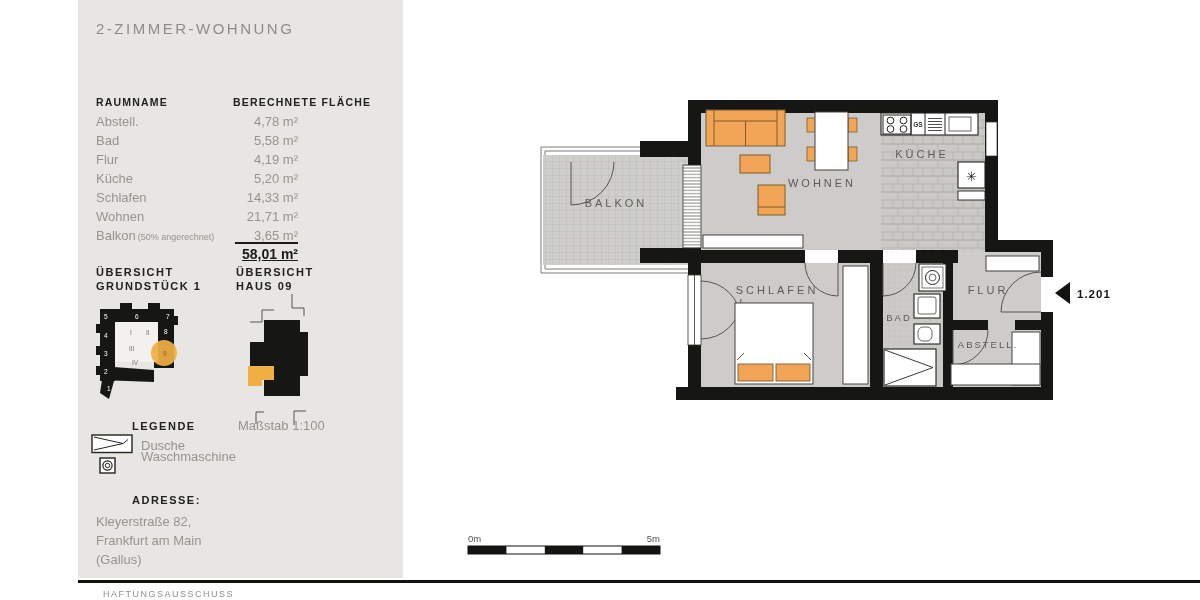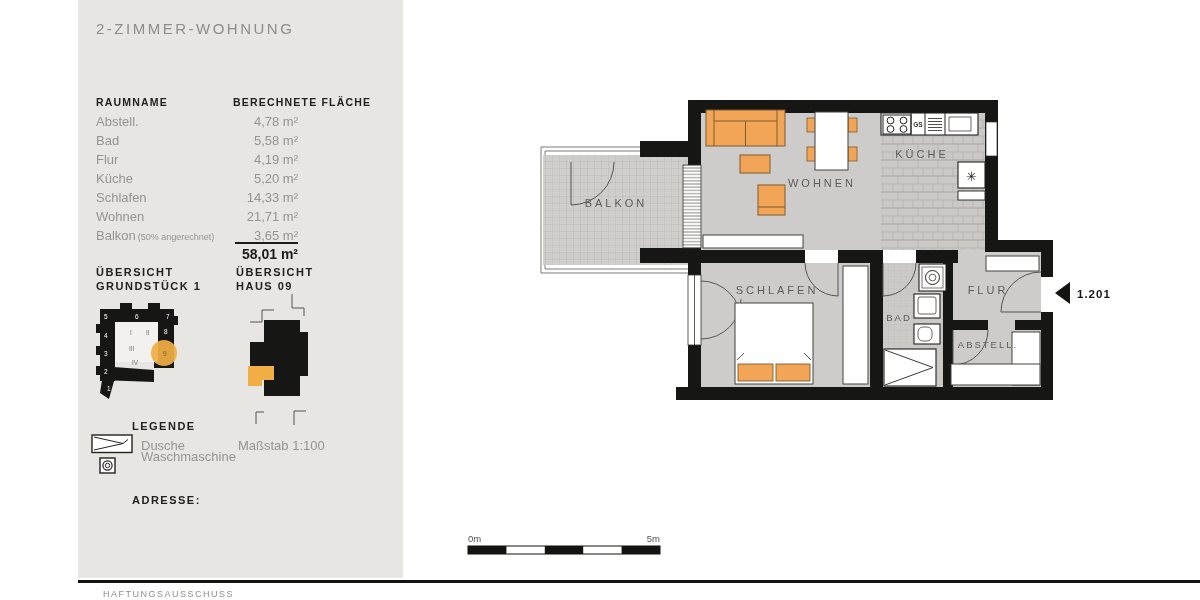--- a/index.html
+++ b/index.html
@@ -9,21 +9,21 @@
   .panel{position:absolute;left:30px;top:0;width:325px;height:578px;background:#e7e6e3;overflow:hidden;}
   .title{position:absolute;left:18px;top:-27px;font-size:30px;font-weight:bold;color:#2b2b29;
          letter-spacing:6px;white-space:nowrap;}
   .subtitle{position:absolute;left:18px;top:20px;font-size:15px;color:#8e8d89;letter-spacing:2.5px;white-space:nowrap;}
   .rtable{position:absolute;left:18px;top:96px;width:202px;}
   .th{position:absolute;top:0;font-size:10.5px;font-weight:bold;letter-spacing:1.2px;color:#21211f;white-space:nowrap;text-align:center;}
   .rows{position:absolute;left:0;top:16px;width:202px;}
   .trow{display:flex;justify-content:space-between;height:19px;line-height:19px;font-size:13px;color:#95948e;}
   .tnote{font-size:9px;margin-left:2px;}
   .tline{position:absolute;left:139px;top:146px;width:63px;height:2px;background:#1b1b19;}
-  .ttotal{position:absolute;left:0;top:150px;width:202px;text-align:right;font-size:14px;font-weight:bold;color:#1b1b19;}
+  .ttotal{position:absolute;left:0;top:150px;width:202px;text-align:right;font-size:14px;font-weight:bold;color:#1b1b19;text-decoration:underline;}
   .ovh{position:absolute;font-size:11px;font-weight:bold;letter-spacing:1.5px;line-height:14px;color:#21211f;white-space:nowrap;}
   .lgh{position:absolute;font-size:11px;font-weight:bold;letter-spacing:1.5px;color:#21211f;white-space:nowrap;padding-left:36px;}
   .lgt{position:absolute;font-size:13px;color:#95948e;white-space:nowrap;}
   .addr{position:absolute;left:18px;top:512px;font-size:13px;color:#95948e;line-height:19px;}
   
   .plabel{font-family:"Liberation Sans",sans-serif;font-size:11px;letter-spacing:3px;fill:#5c5b55;text-anchor:middle;}
   .plabel-s{font-family:"Liberation Sans",sans-serif;font-size:9.5px;letter-spacing:2px;fill:#5c5b55;text-anchor:middle;}
   .gs{font-family:"Liberation Sans",sans-serif;font-size:6.5px;font-weight:bold;fill:#33322f;text-anchor:middle;}
   .unit{font-family:"Liberation Sans",sans-serif;font-size:11.5px;font-weight:bold;letter-spacing:1px;fill:#161614;}
   .sbl{font-family:"Liberation Sans",sans-serif;font-size:9.5px;fill:#55544f;}
@@ -140,29 +140,34 @@
       </g>
       <path d="M12,74 h26 v14 h-12 v6 h-14 z" fill="#F1AE45"></path>
     </svg>
 
     <div class="lgh" style="left:18px;top:420px;">LEGENDE</div>
     <svg style="position:absolute;left:13px;top:434px;" width="42" height="20" viewBox="0 0 42 20">
       <rect x="1" y="1" width="40" height="17.5" fill="#ffffff" stroke="#22221f" stroke-width="1.4"></rect>
       <path d="M3,3 L32,9.5 M3,16 L32,9.5 M32,9.5 L37,5.5" fill="none" stroke="#22221f" stroke-width="1"></path>
     </svg>
     <div class="lgt" style="left:63px;top:438px;">Dusche</div>
-    <div class="lgt" style="left:160px;top:438px;text-align:center;">Maßstab 1:100</div>
+    <div class="lgt" style="left:160px;top:418px;text-align:center;">Maßstab 1:100</div>
     <svg style="position:absolute;left:21px;top:457px;" width="17" height="17" viewBox="0 0 17 17">
       <rect x="1" y="1" width="15" height="15" fill="#ffffff" stroke="#22221f" stroke-width="1.4"></rect>
       <circle cx="8.5" cy="8.5" r="4.6" fill="none" stroke="#22221f" stroke-width="1.2"></circle>
       <circle cx="8.5" cy="8.5" r="2.2" fill="none" stroke="#22221f" stroke-width="1"></circle>
     </svg>
     <div class="lgt" style="left:63px;top:449px;">Waschmaschine</div>
 
     <div class="lgh" style="left:18px;top:494px;">ADRESSE:</div>
+    <div class="addr">
+      <div>Kleyerstraße 82,</div>
+      <div>Frankfurt am Main</div>
+      <div>(Gallus)</div>
+    </div>
   </div>
 
   <svg style="position:absolute;left:410px;top:55px;" width="680" height="525" viewBox="410 55 680 525">
     <defs>
       <pattern id="grid" width="7" height="7" patternUnits="userSpaceOnUse">
         <path d="M7,0 L0,0 0,7" fill="none" stroke="#b7b6b2" stroke-width="0.8"></path>
       </pattern>
       <pattern id="bricks" width="20" height="16" patternUnits="userSpaceOnUse">
         <rect width="20" height="16" fill="#cac9c6"></rect>
         <path d="M0,0.4 h20 M0,8 h20 M0,15.6 h20" stroke="#b2b1ad" stroke-width="0.8" fill="none"></path>

